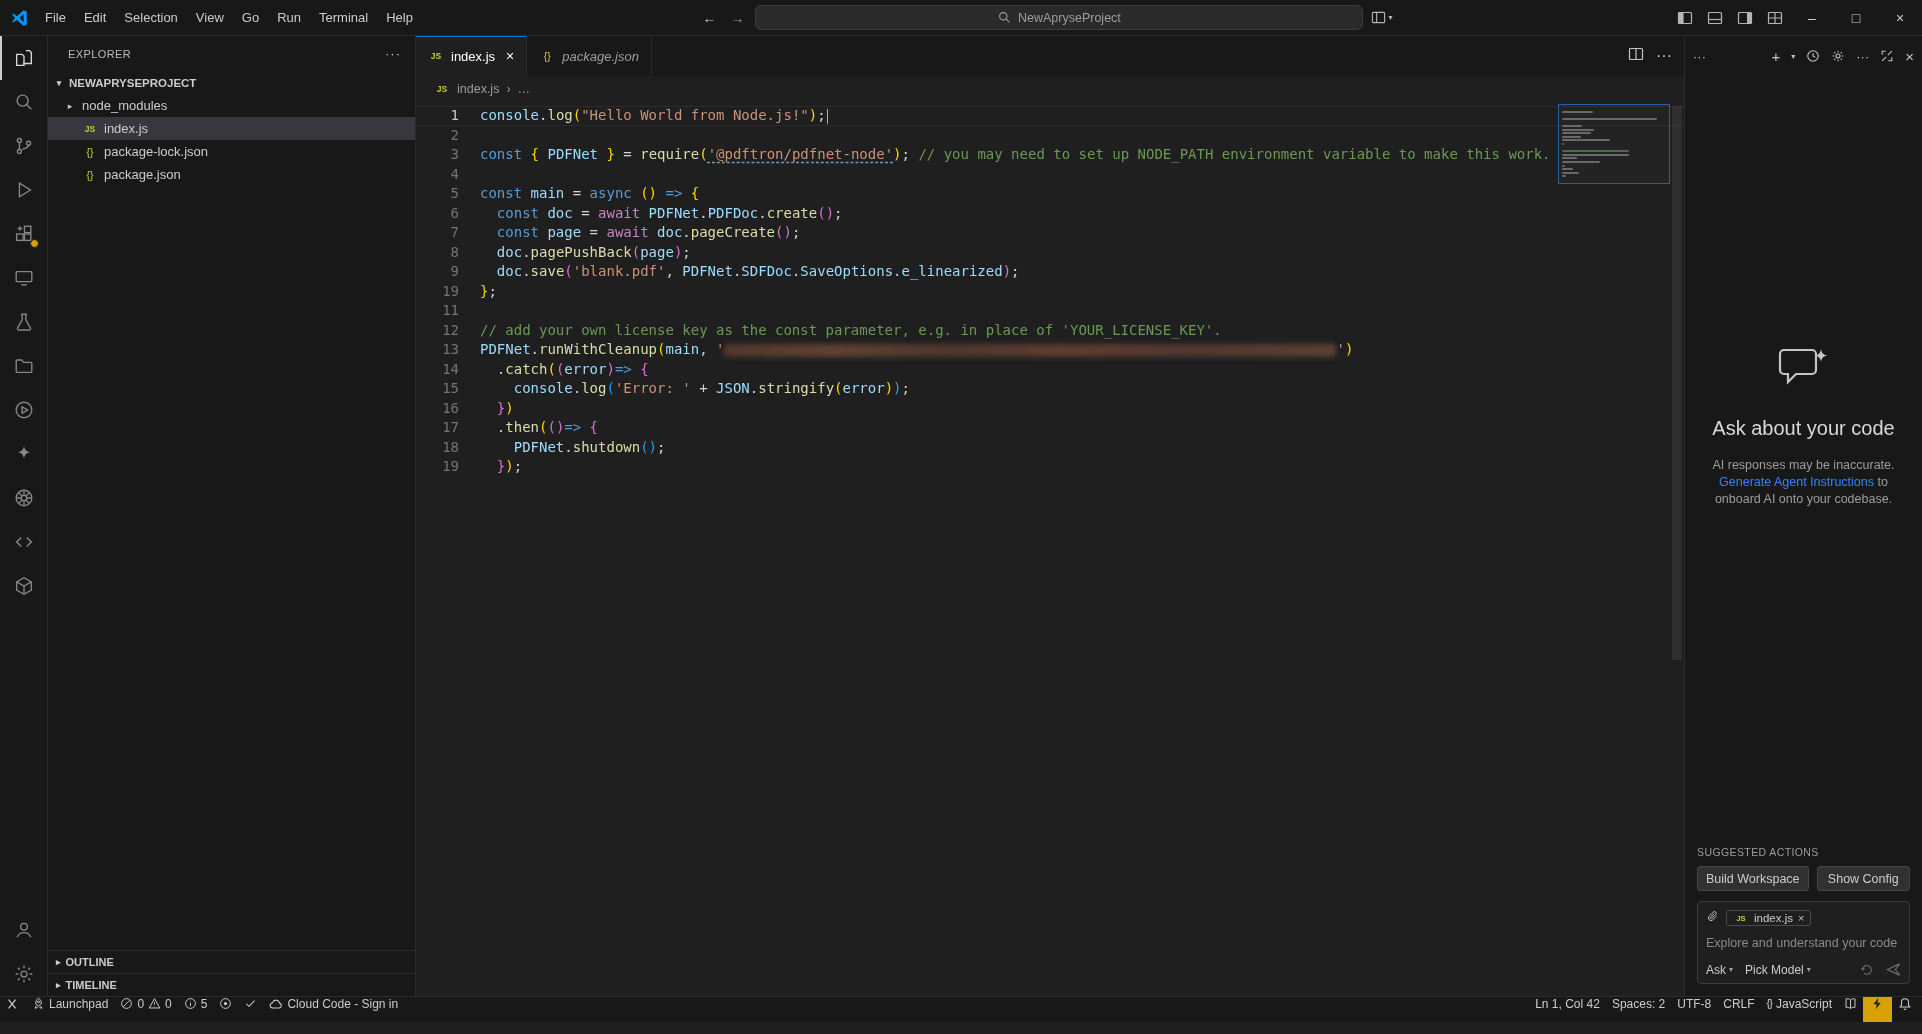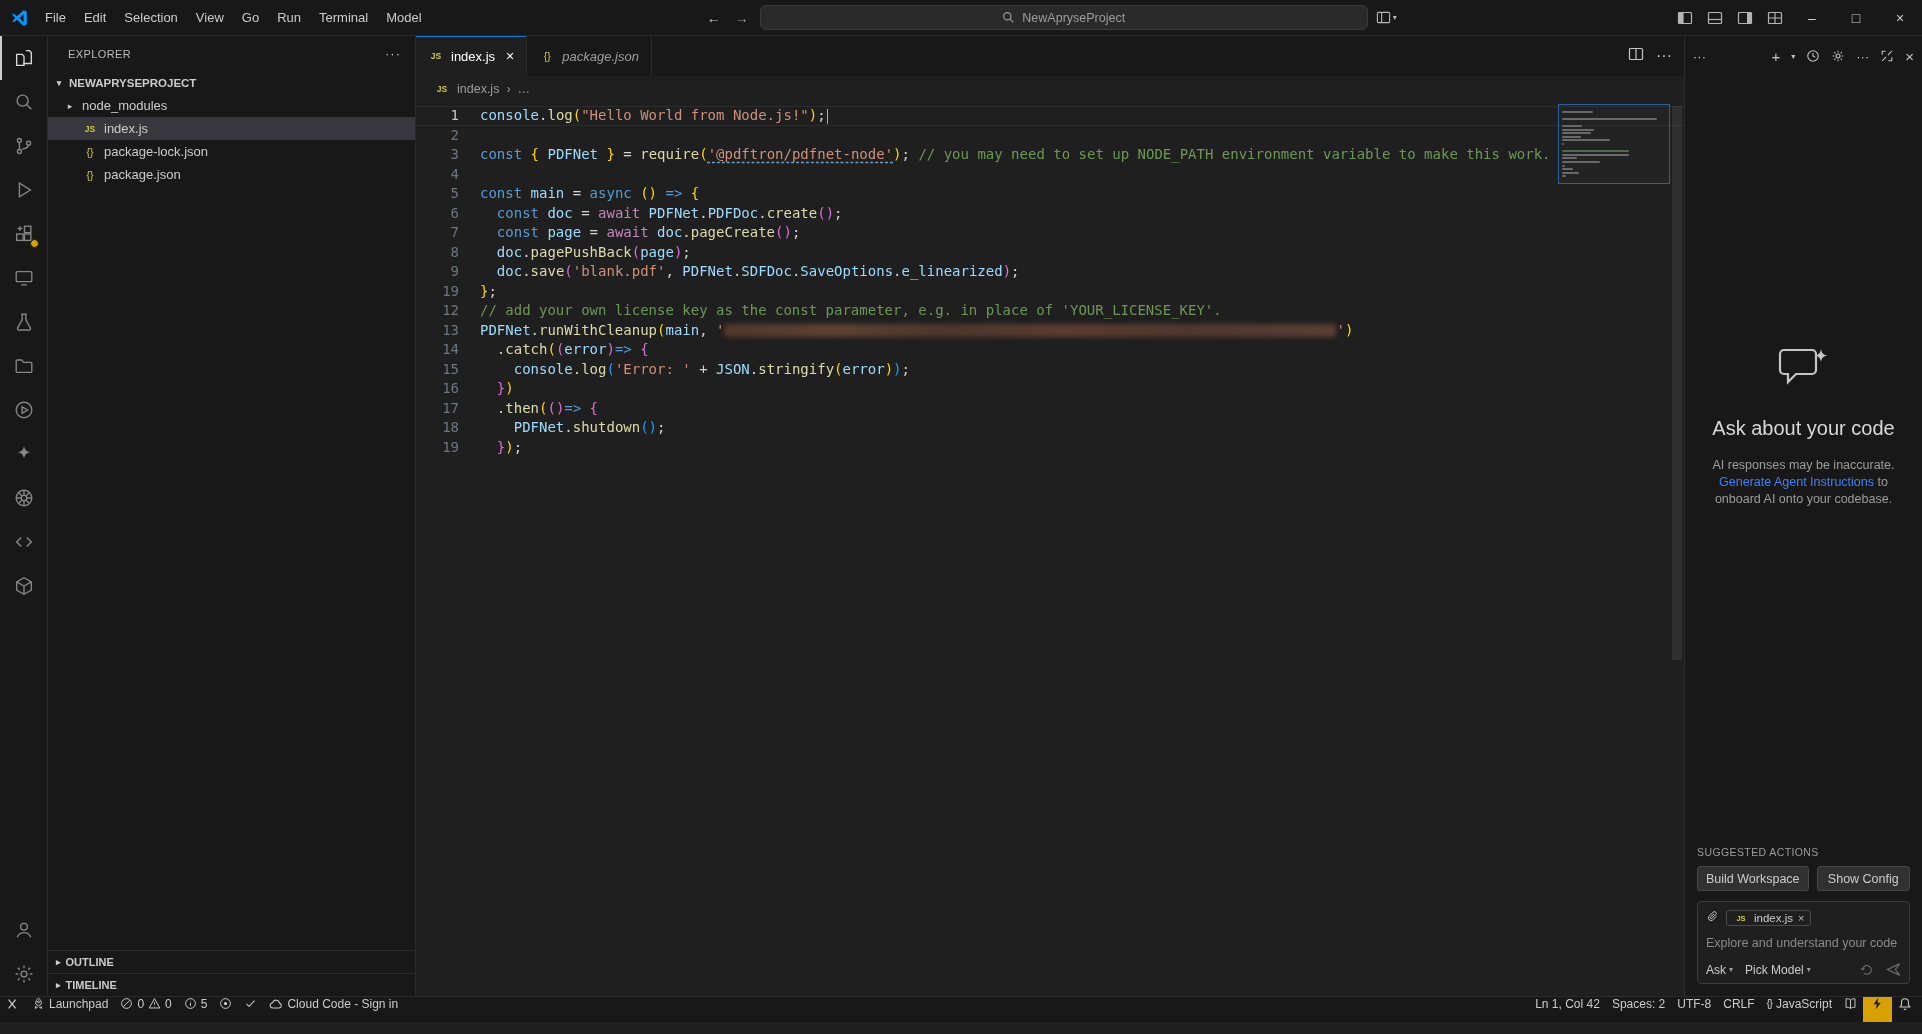--- a/index.html
+++ b/index.html
@@ -147,21 +147,21 @@
             <path fill="#0098ff" d="M11.2 1 14 2.3v11.4L11.2 15 5.3 9.6 2.4 11.8 1 11.1 3.7 8 1 4.9l1.4-.7 2.9 2.2L11.2 1zm0 3.2L7.6 8l3.6 3.8V4.2z"></path>
           </svg>
       </span>
       <span class="menu-item">File</span>
       <span class="menu-item">Edit</span>
       <span class="menu-item">Selection</span>
       <span class="menu-item">View</span>
       <span class="menu-item">Go</span>
       <span class="menu-item">Run</span>
       <span class="menu-item">Terminal</span>
-      <span class="menu-item">Model</span>
+      <span class="menu-item">Help</span>
     </div>
     <div class="tb-center">
       <span class="nav-arrow">←</span>
       <span class="nav-arrow fwd">→</span>
       <div class="searchbox">
         <svg width="13" height="13" viewBox="0 0 16 16" fill="none" stroke="#9d9d9d" stroke-width="1.4">
             <circle cx="6.5" cy="6.5" r="4.5"></circle>
             <path d="m10 10 4 4"></path>
           </svg>
         <span>NewApryseProject</span>
@@ -374,20 +374,21 @@
             <div class="code-line current"><span class="ln">1</span><span class="lc"><span class="tok-var">console</span><span class="tok-pun">.</span><span class="tok-fn">log</span><span class="tok-b1">(</span><span class="tok-str">"Hello World from Node.js!"</span><span class="tok-b1">)</span><span class="tok-pun">;</span><span class="cursor"></span></span></div>
             <div class="code-line"><span class="ln">2</span><span class="lc"></span></div>
             <div class="code-line"><span class="ln">3</span><span class="lc"><span class="tok-kw">const </span><span class="tok-b1">{</span><span class="tok-pun"> </span><span class="tok-var">PDFNet</span><span class="tok-pun"> </span><span class="tok-b1">}</span><span class="tok-pun"> = </span><span class="tok-fn">require</span><span class="tok-b1">(</span><span class="tok-link">'@pdftron/pdfnet-node'</span><span class="tok-b1">)</span><span class="tok-pun">;</span><span class="tok-com"> // you may need to set up NODE_PATH environment variable to make this work.</span></span></div>
             <div class="code-line"><span class="ln">4</span><span class="lc"></span></div>
             <div class="code-line"><span class="ln">5</span><span class="lc"><span class="tok-kw">const </span><span class="tok-var">main</span><span class="tok-pun"> = </span><span class="tok-kw">async </span><span class="tok-b1">()</span><span class="tok-pun"> </span><span class="tok-kw">=&gt;</span><span class="tok-pun"> </span><span class="tok-b1">{</span></span></div>
             <div class="code-line"><span class="ln">6</span><span class="lc"><span class="tok-pun">  </span><span class="tok-kw">const </span><span class="tok-var">doc</span><span class="tok-pun"> = </span><span class="tok-ctrl">await </span><span class="tok-var">PDFNet</span><span class="tok-pun">.</span><span class="tok-var">PDFDoc</span><span class="tok-pun">.</span><span class="tok-fn">create</span><span class="tok-b2">()</span><span class="tok-pun">;</span></span></div>
             <div class="code-line"><span class="ln">7</span><span class="lc"><span class="tok-pun">  </span><span class="tok-kw">const </span><span class="tok-var">page</span><span class="tok-pun"> = </span><span class="tok-ctrl">await </span><span class="tok-var">doc</span><span class="tok-pun">.</span><span class="tok-fn">pageCreate</span><span class="tok-b2">()</span><span class="tok-pun">;</span></span></div>
             <div class="code-line"><span class="ln">8</span><span class="lc"><span class="tok-pun">  </span><span class="tok-var">doc</span><span class="tok-pun">.</span><span class="tok-fn">pagePushBack</span><span class="tok-b2">(</span><span class="tok-var">page</span><span class="tok-b2">)</span><span class="tok-pun">;</span></span></div>
             <div class="code-line"><span class="ln">9</span><span class="lc"><span class="tok-pun">  </span><span class="tok-var">doc</span><span class="tok-pun">.</span><span class="tok-fn">save</span><span class="tok-b2">(</span><span class="tok-str">'blank.pdf'</span><span class="tok-pun">, </span><span class="tok-var">PDFNet</span><span class="tok-pun">.</span><span class="tok-var">SDFDoc</span><span class="tok-pun">.</span><span class="tok-var">SaveOptions</span><span class="tok-pun">.</span><span class="tok-var">e_linearized</span><span class="tok-b2">)</span><span class="tok-pun">;</span></span></div>
             <div class="code-line"><span class="ln">19</span><span class="lc"><span class="tok-b1">}</span><span class="tok-pun">;</span></span></div>
+            <div class="code-line"><span class="ln">11</span><span class="lc"></span></div>
             <div class="code-line"><span class="ln">12</span><span class="lc"><span class="tok-com">// add your own license key as the const parameter, e.g. in place of 'YOUR_LICENSE_KEY'.</span></span></div>
             <div class="code-line"><span class="ln">13</span><span class="lc"><span class="tok-var">PDFNet</span><span class="tok-pun">.</span><span class="tok-fn">runWithCleanup</span><span class="tok-b1">(</span><span class="tok-var">main</span><span class="tok-pun">, </span><span class="tok-str">'</span><span class="tok-redact"></span><span class="tok-str">'</span><span class="tok-b1">)</span></span></div>
             <div class="code-line"><span class="ln">14</span><span class="lc"><span class="tok-pun">  .</span><span class="tok-fn">catch</span><span class="tok-b1">(</span><span class="tok-b2">(</span><span class="tok-var">error</span><span class="tok-b2">)</span><span class="tok-kw">=&gt;</span><span class="tok-pun"> </span><span class="tok-b2">{</span></span></div>
             <div class="code-line"><span class="ln">15</span><span class="lc"><span class="tok-pun">    </span><span class="tok-var">console</span><span class="tok-pun">.</span><span class="tok-fn">log</span><span class="tok-b3">(</span><span class="tok-str">'Error: '</span><span class="tok-pun"> + </span><span class="tok-var">JSON</span><span class="tok-pun">.</span><span class="tok-fn">stringify</span><span class="tok-b1">(</span><span class="tok-var">error</span><span class="tok-b1">)</span><span class="tok-b3">)</span><span class="tok-pun">;</span></span></div>
             <div class="code-line"><span class="ln">16</span><span class="lc"><span class="tok-pun">  </span><span class="tok-b2">}</span><span class="tok-b1">)</span></span></div>
             <div class="code-line"><span class="ln">17</span><span class="lc"><span class="tok-pun">  .</span><span class="tok-fn">then</span><span class="tok-b1">(</span><span class="tok-b2">()</span><span class="tok-kw">=&gt;</span><span class="tok-pun"> </span><span class="tok-b2">{</span></span></div>
             <div class="code-line"><span class="ln">18</span><span class="lc"><span class="tok-pun">    </span><span class="tok-var">PDFNet</span><span class="tok-pun">.</span><span class="tok-fn">shutdown</span><span class="tok-b3">()</span><span class="tok-pun">;</span></span></div>
             <div class="code-line"><span class="ln">19</span><span class="lc"><span class="tok-pun">  </span><span class="tok-b2">}</span><span class="tok-b1">)</span><span class="tok-pun">;</span></span></div>
           </div>
         <div class="minimap">

